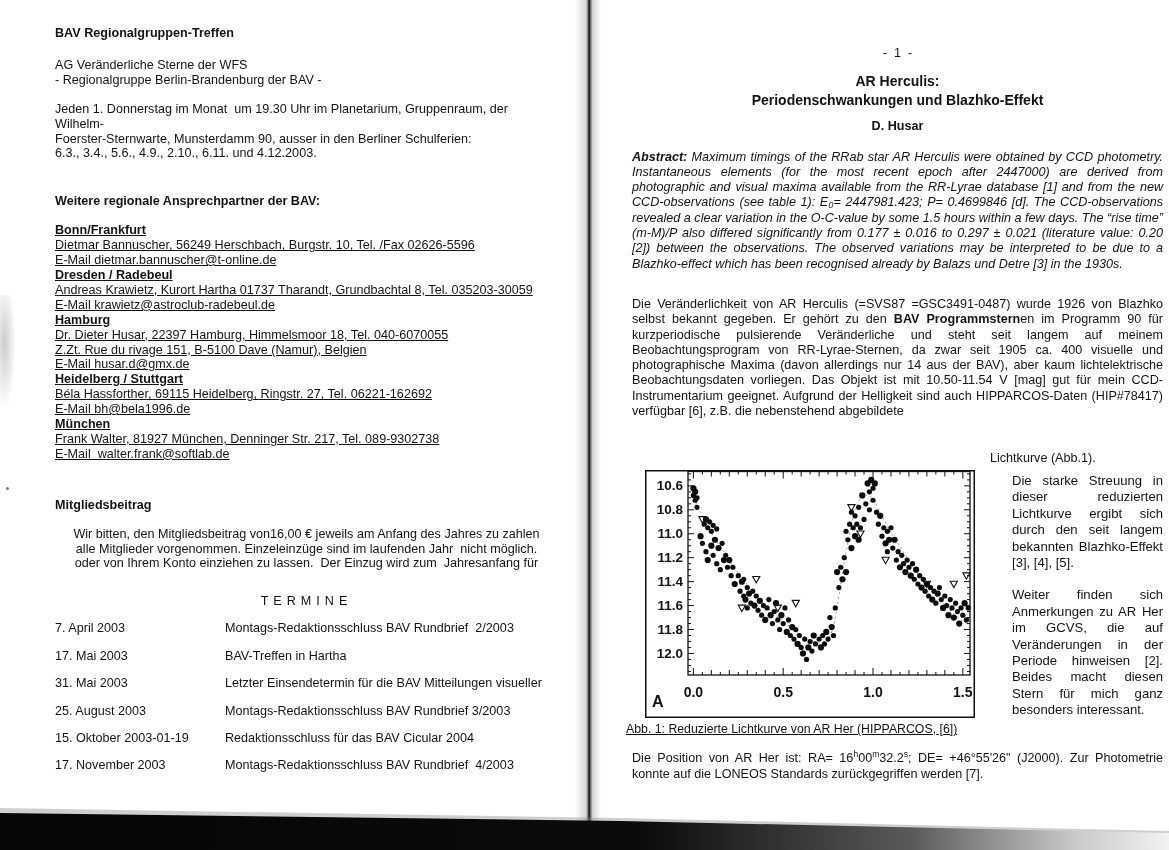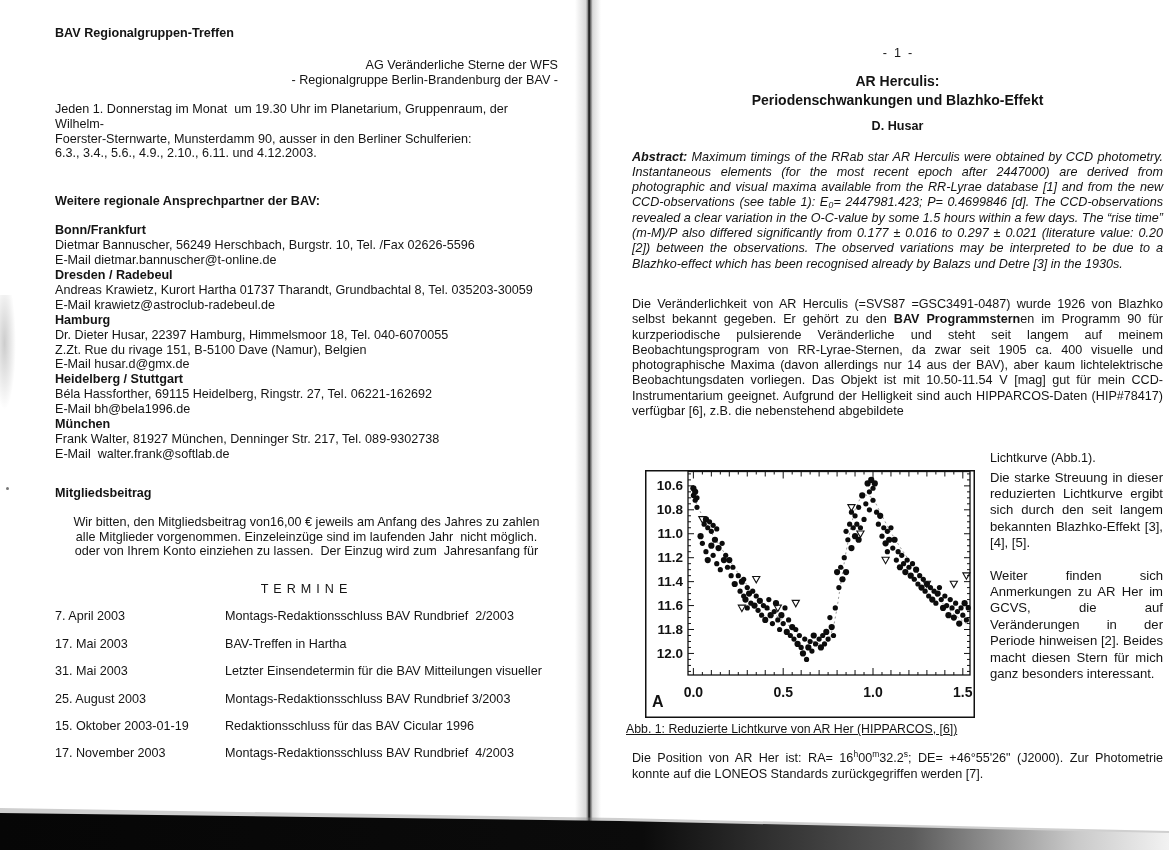--- a/index.html
+++ b/index.html
@@ -6,25 +6,25 @@
   body{
     width:1169px;height:850px;position:relative;overflow:hidden;
     background:#ffffff;color:#141414;
     font-family:"Liberation Sans", sans-serif;
   }
   .ln{white-space:pre-wrap;}
   .b{font-weight:700;}
   
   #left-page{position:absolute;left:55px;top:26px;width:503px;font-size:12.6px;line-height:14.9px;}
   #left-title{font-weight:700;margin-bottom:17px;}
-  #left-sub{margin-bottom:14px;text-align:right;}
+  #left-sub{margin-bottom:14px;}
   #left-intro{margin-bottom:33px;}
   #contacts-heading{font-weight:700;margin-bottom:14px;}
   .contact-city{font-weight:700;}
-  #contacts{margin-bottom:24px;}
+  #contacts{margin-bottom:36px;text-decoration:underline;}
   #fee-heading{font-weight:700;margin-bottom:14px;}
   #fee{margin-bottom:23px;text-align:center;}
   #termine-heading{font-weight:400;letter-spacing:5px;margin-bottom:12px;text-align:center;}
   .trow{display:flex;margin-bottom:12.5px;}
   .tdate{width:170px;flex:0 0 170px;}
   .tdesc{flex:1;}
   
   #gutter{
     position:absolute;left:575px;top:0;width:26px;height:831px;
     background:linear-gradient(to right,
@@ -46,21 +46,21 @@
   #bottom-band{position:absolute;left:0;bottom:0;}
   
   #right-page{position:absolute;left:632px;top:46px;width:531px;font-size:12.6px;line-height:15.3px;}
   #page-number{text-align:center;white-space:pre;margin-bottom:11px;}
   #article-title{font-weight:700;font-size:14px;line-height:19px;text-align:center;margin-bottom:9px;}
   #author{font-weight:700;text-align:center;margin-bottom:15px;}
   #abstract{font-style:italic;text-align:justify;margin-bottom:25px;}
   #abstract .abs-label{font-weight:700;}
   #german-para{text-align:justify;}
   #lichtkurve-line{margin-left:358px;margin-bottom:3px;margin-top:32px;}
-  #fig-row{display:flex;align-items:flex-start;}
+  #fig-row{display:flex;align-items:center;gap:22px;}
   #figure-box{flex:0 0 330px;margin-left:13px;}
   #side-col{width:173px;margin-left:15px;font-size:13.1px;line-height:16.4px;text-align:justify;}
   #side-col .sp{margin-bottom:16px;}
   #fig-caption{font-size:12.3px;margin-top:0;margin-left:-6px;text-decoration:underline;}
   #position-para{text-align:justify;margin-top:14px;}
   sup{font-size:8.5px;vertical-align:super;line-height:0;}
 </style>
 </head>
 <body>
 
@@ -132,21 +132,21 @@
       <div class="tdesc">
         <div class="ln">Letzter Einsendetermin für die BAV Mitteilungen visueller</div>
       </div>
     </div>
     <div class="trow">
       <div class="tdate ln">25. August 2003</div>
       <div class="tdesc ln">Montags-Redaktionsschluss BAV Rundbrief 3/2003</div>
     </div>
     <div class="trow">
       <div class="tdate ln">15. Oktober 2003-01-19</div>
-      <div class="tdesc ln">Redaktionsschluss für das BAV Cicular 1996</div>
+      <div class="tdesc ln">Redaktionsschluss für das BAV Cicular 2004</div>
     </div>
     <div class="trow">
       <div class="tdate ln">17. November 2003</div>
       <div class="tdesc ln">Montags-Redaktionsschluss BAV Rundbrief  4/2003</div>
     </div>
   </div>
 </div>
 
 <div id="right-page">
   <div id="page-number">-  1  -</div>

